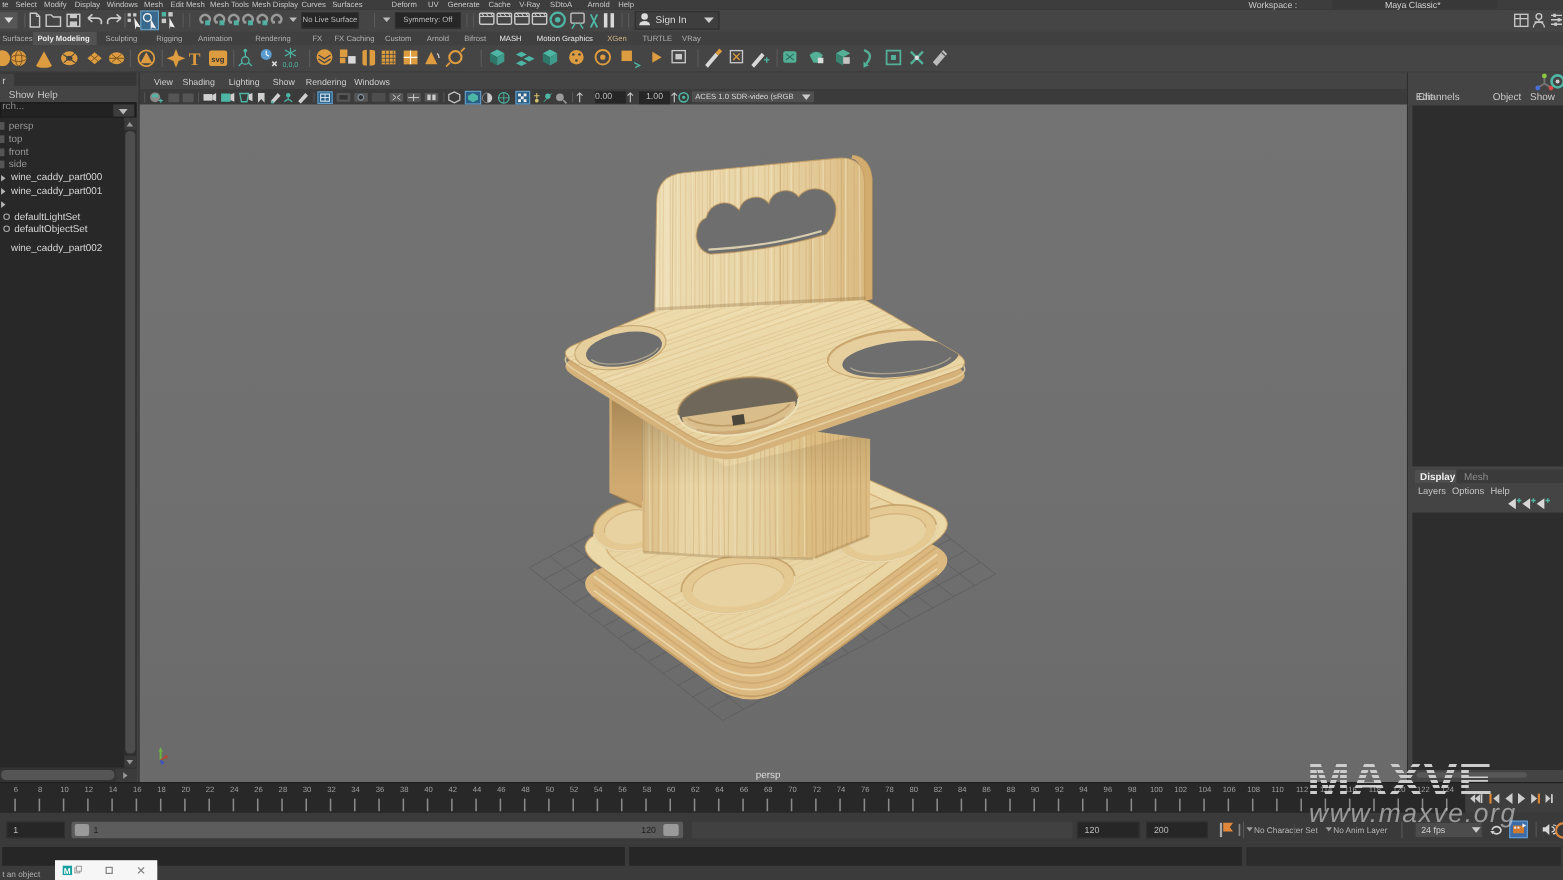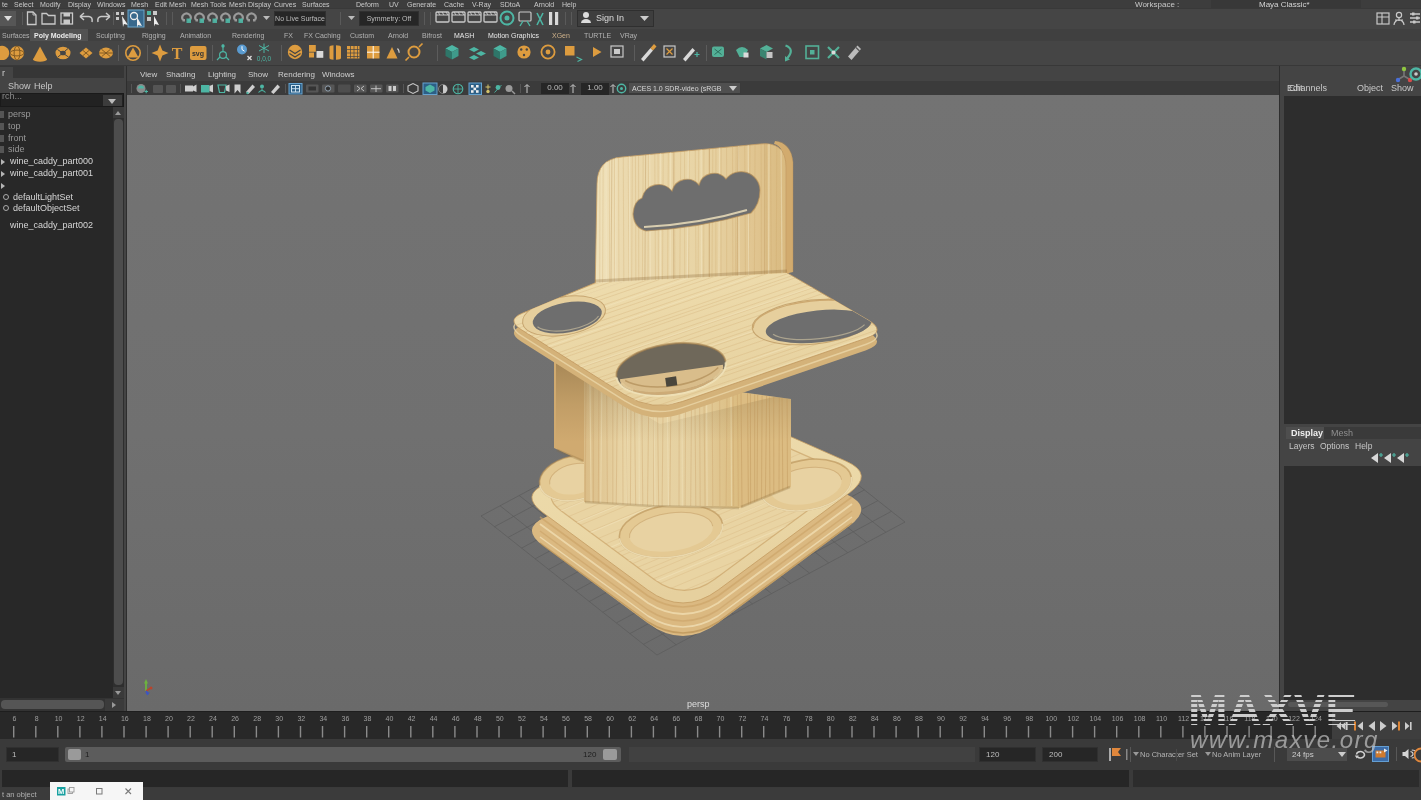--- a/index.html
+++ b/index.html
@@ -112,21 +112,21 @@
 <div class="t f8" style="left:284px;top:31px;color:#b2b2b2;font-weight:normal;">FX</div>
 <div class="t f8" style="left:304px;top:31px;color:#b2b2b2;font-weight:normal;">FX Caching</div>
 <div class="t f8" style="left:350px;top:31px;color:#b2b2b2;font-weight:normal;">Custom</div>
 <div class="t f8" style="left:388px;top:31px;color:#b2b2b2;font-weight:normal;">Arnold</div>
 <div class="t f8" style="left:422px;top:31px;color:#b2b2b2;font-weight:normal;">Bifrost</div>
 <div class="t f8" style="left:454px;top:31px;color:#e8e8e8;font-weight:normal;">MASH</div>
 <div class="t f8" style="left:488px;top:31px;color:#e8e8e8;font-weight:normal;">Motion Graphics</div>
 <div class="t f8" style="left:552px;top:31px;color:#cdb089;font-weight:normal;">XGen</div>
 <div class="t f8" style="left:584px;top:31px;color:#b2b2b2;font-weight:normal;">TURTLE</div>
 <div class="t f8" style="left:620px;top:31px;color:#b2b2b2;font-weight:normal;">VRay</div>
-<div class="fld" style="left:541px;top:83px;width:28px;height:11px;font-size:8px;line-height:10px;text-align:center;border:none;">0.00</div>
+<div class="fld" style="left:541px;top:83px;width:28px;height:11px;font-size:8px;line-height:10px;text-align:left;border:none;">0.00</div>
 <div class="fld" style="left:581px;top:83px;width:28px;height:18px;font-size:8px;line-height:10px;text-align:center;border:none;">1.00</div>
 <div class="a" style="left:628px;top:82px;width:113px;height:12px;background:#4f4f4f;border:1px solid #3a3a3a;"></div>
 <div class="t f8" style="left:632px;top:84px;color:#d8d8d8;">ACES 1.0 SDR-video (sRGB</div>
 <div class="a" style="left:729px;top:86px;width:0;height:0;border-left:4px solid transparent;border-right:4px solid transparent;border-top:5px solid #ccc;"></div>
 <div class="a" style="left:127px;top:95px;width:1152px;height:616px;background:linear-gradient(#737373 0%,#707070 55%,#6a6a6a 100%);"></div>
 <svg class="a" style="left:127px;top:95px;" width="1152" height="616" viewBox="127 95 1152 616" preserveAspectRatio="none">
 <defs>
 <linearGradient id="gHandle" x1="0" y1="0" x2="1" y2="0">
  <stop offset="0" stop-color="#f0e2bb"></stop>
         <stop offset="0.15" stop-color="#ebd9ae"></stop>

